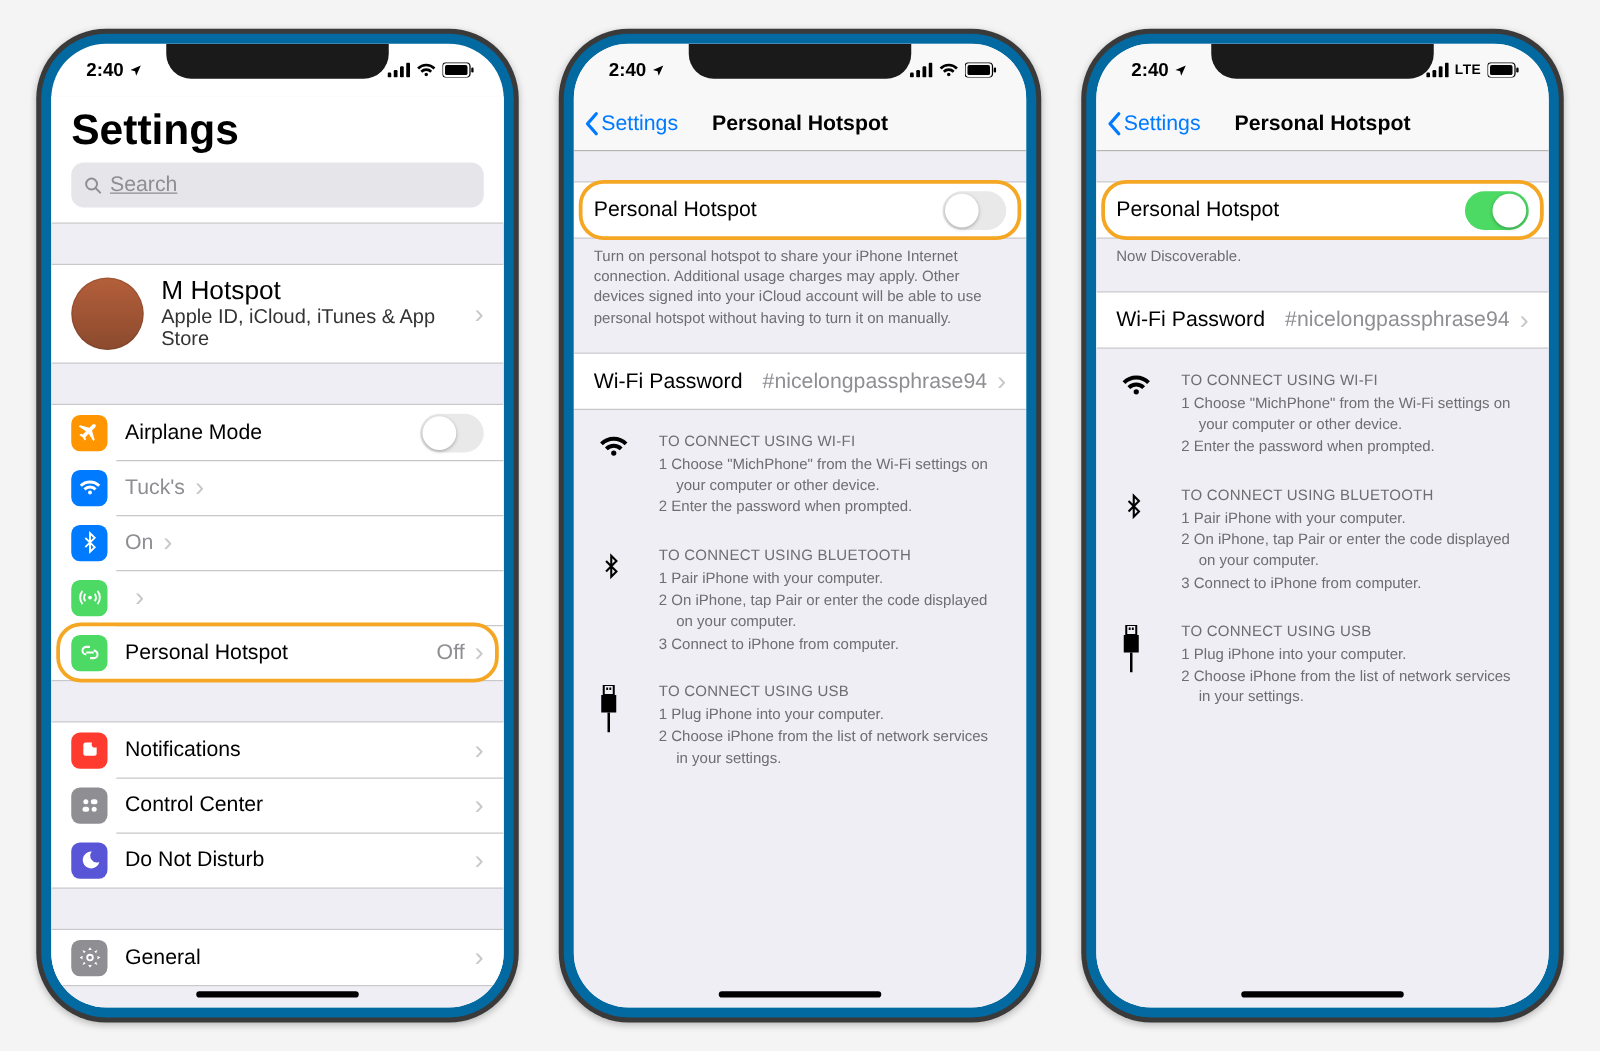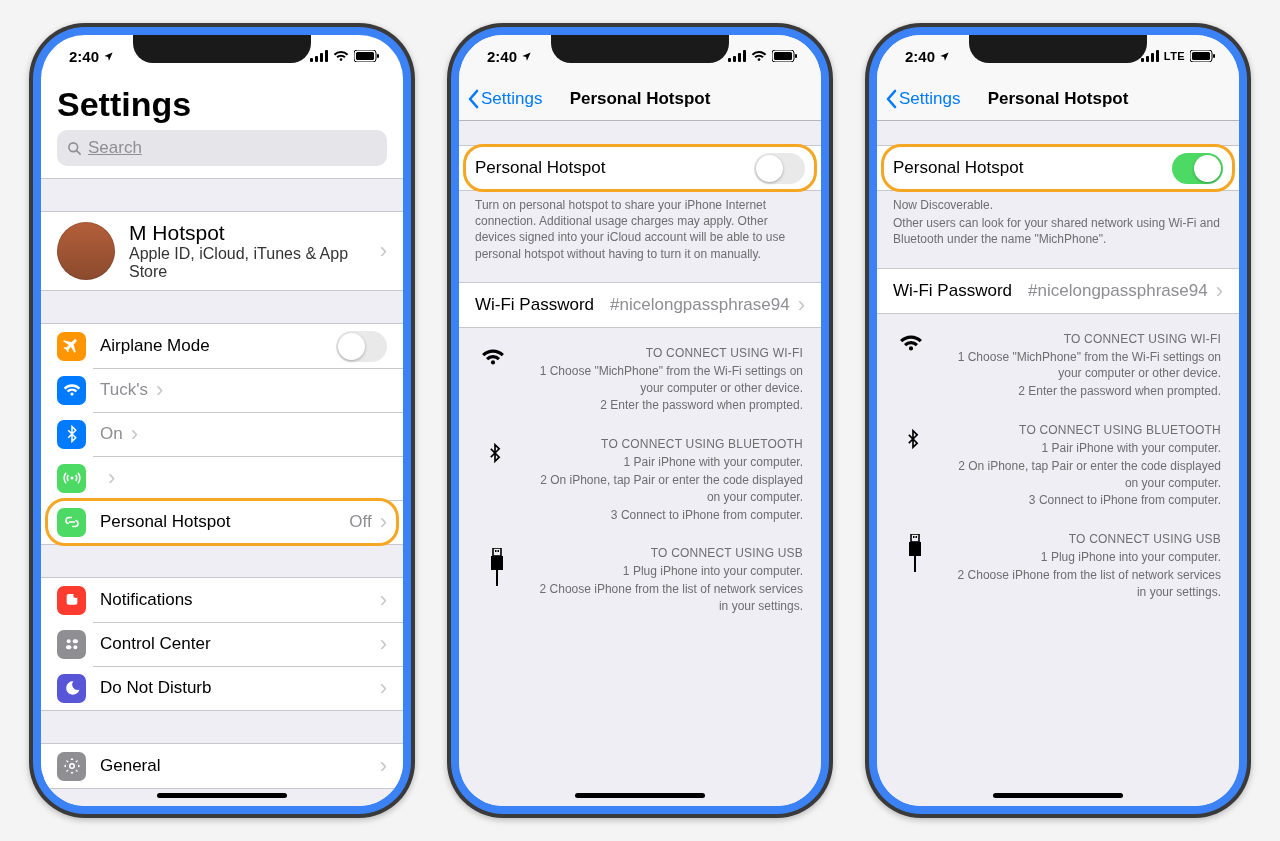--- a/index.html
+++ b/index.html
@@ -17,21 +17,21 @@
     width: 386px;
     height: 795px;
     background: #3a3a3a;
     border-radius: 56px;
     padding: 4px;
     box-shadow: 0 2px 6px rgba(0,0,0,.25);
     position: relative;
   }
   .phone-inner {
     width: 100%; height: 100%;
-    background: #3b82f6;
+    background: #0369a1;
     border-radius: 52px;
     padding: 8px;
   }
   .screen {
     width: 100%; height: 100%;
     background: #fff;
     border-radius: 44px;
     overflow: hidden;
     position: relative;
     display: flex;
@@ -177,21 +177,20 @@
   
   .footer-note {
     font-size: 12px; color: #6d6d72;
     padding: 6px 16px 0;
     line-height: 1.35;
   }
   
   .instr {
     display: flex; gap: 22px;
     padding: 18px 18px 4px 20px;
-    text-align: right;
   }
   .instr-icon { width: 26px; flex-shrink: 0; color: #000; padding-top: 2px; }
   .instr-body { flex: 1; }
   .instr-title {
     font-size: 12px; color: #6d6d72;
     margin-bottom: 3px; letter-spacing: .2px;
   }
   .instr-body ol { list-style: none; counter-reset: n; }
   .instr-body li {
     counter-increment: n;
@@ -523,21 +522,20 @@
     <div class="group" style="margin-top:24px">
       <div class="row no-icon" style="position:relative">
         <div class="highlight"></div>
         <div class="label">Personal Hotspot</div>
         <div class="toggle on">
                 <div class="knob"></div>
               </div>
       </div>
     </div>
     <div class="footer-note">Now Discoverable.</div>
-    <div class="footer-note" style="padding-top:2px">Other users can look for your shared network using Wi-Fi and Bluetooth under the name "MichPhone".</div>
 
     <div class="group tight">
       <div class="row no-icon">
         <div class="label">Wi-Fi Password</div>
         <div class="value">#nicelongpassphrase94</div>
         <span class="chevron">›</span>
       </div>
     </div>
 
     <div class="instr">

